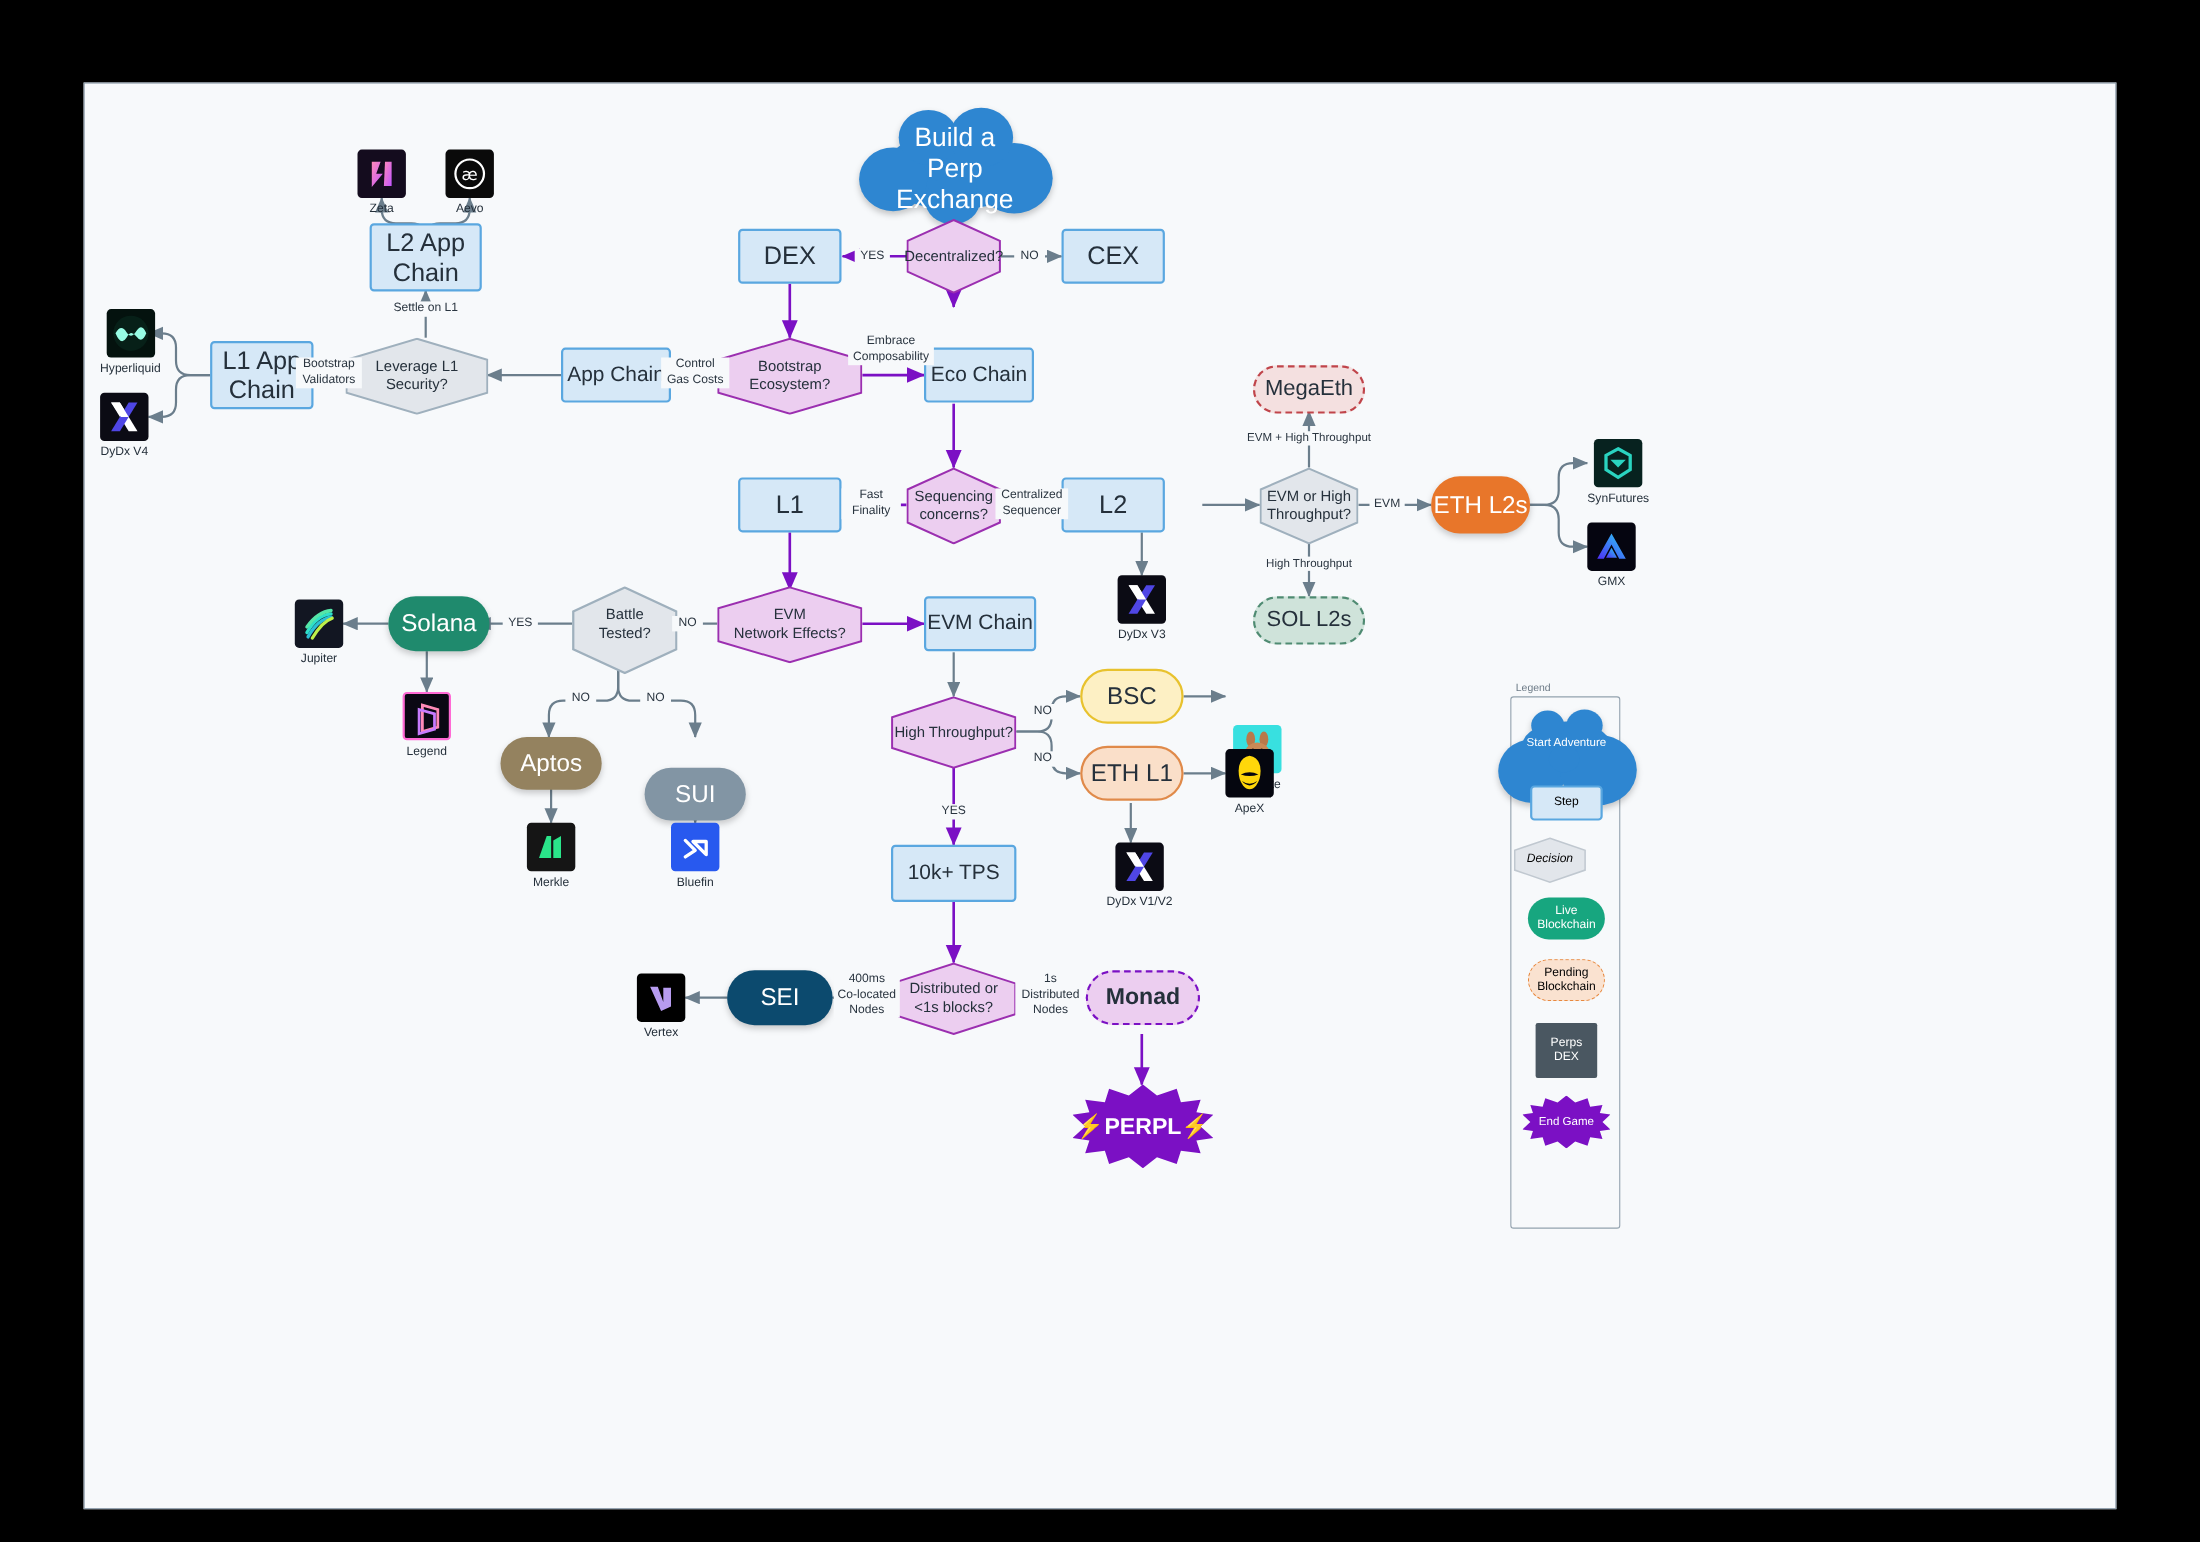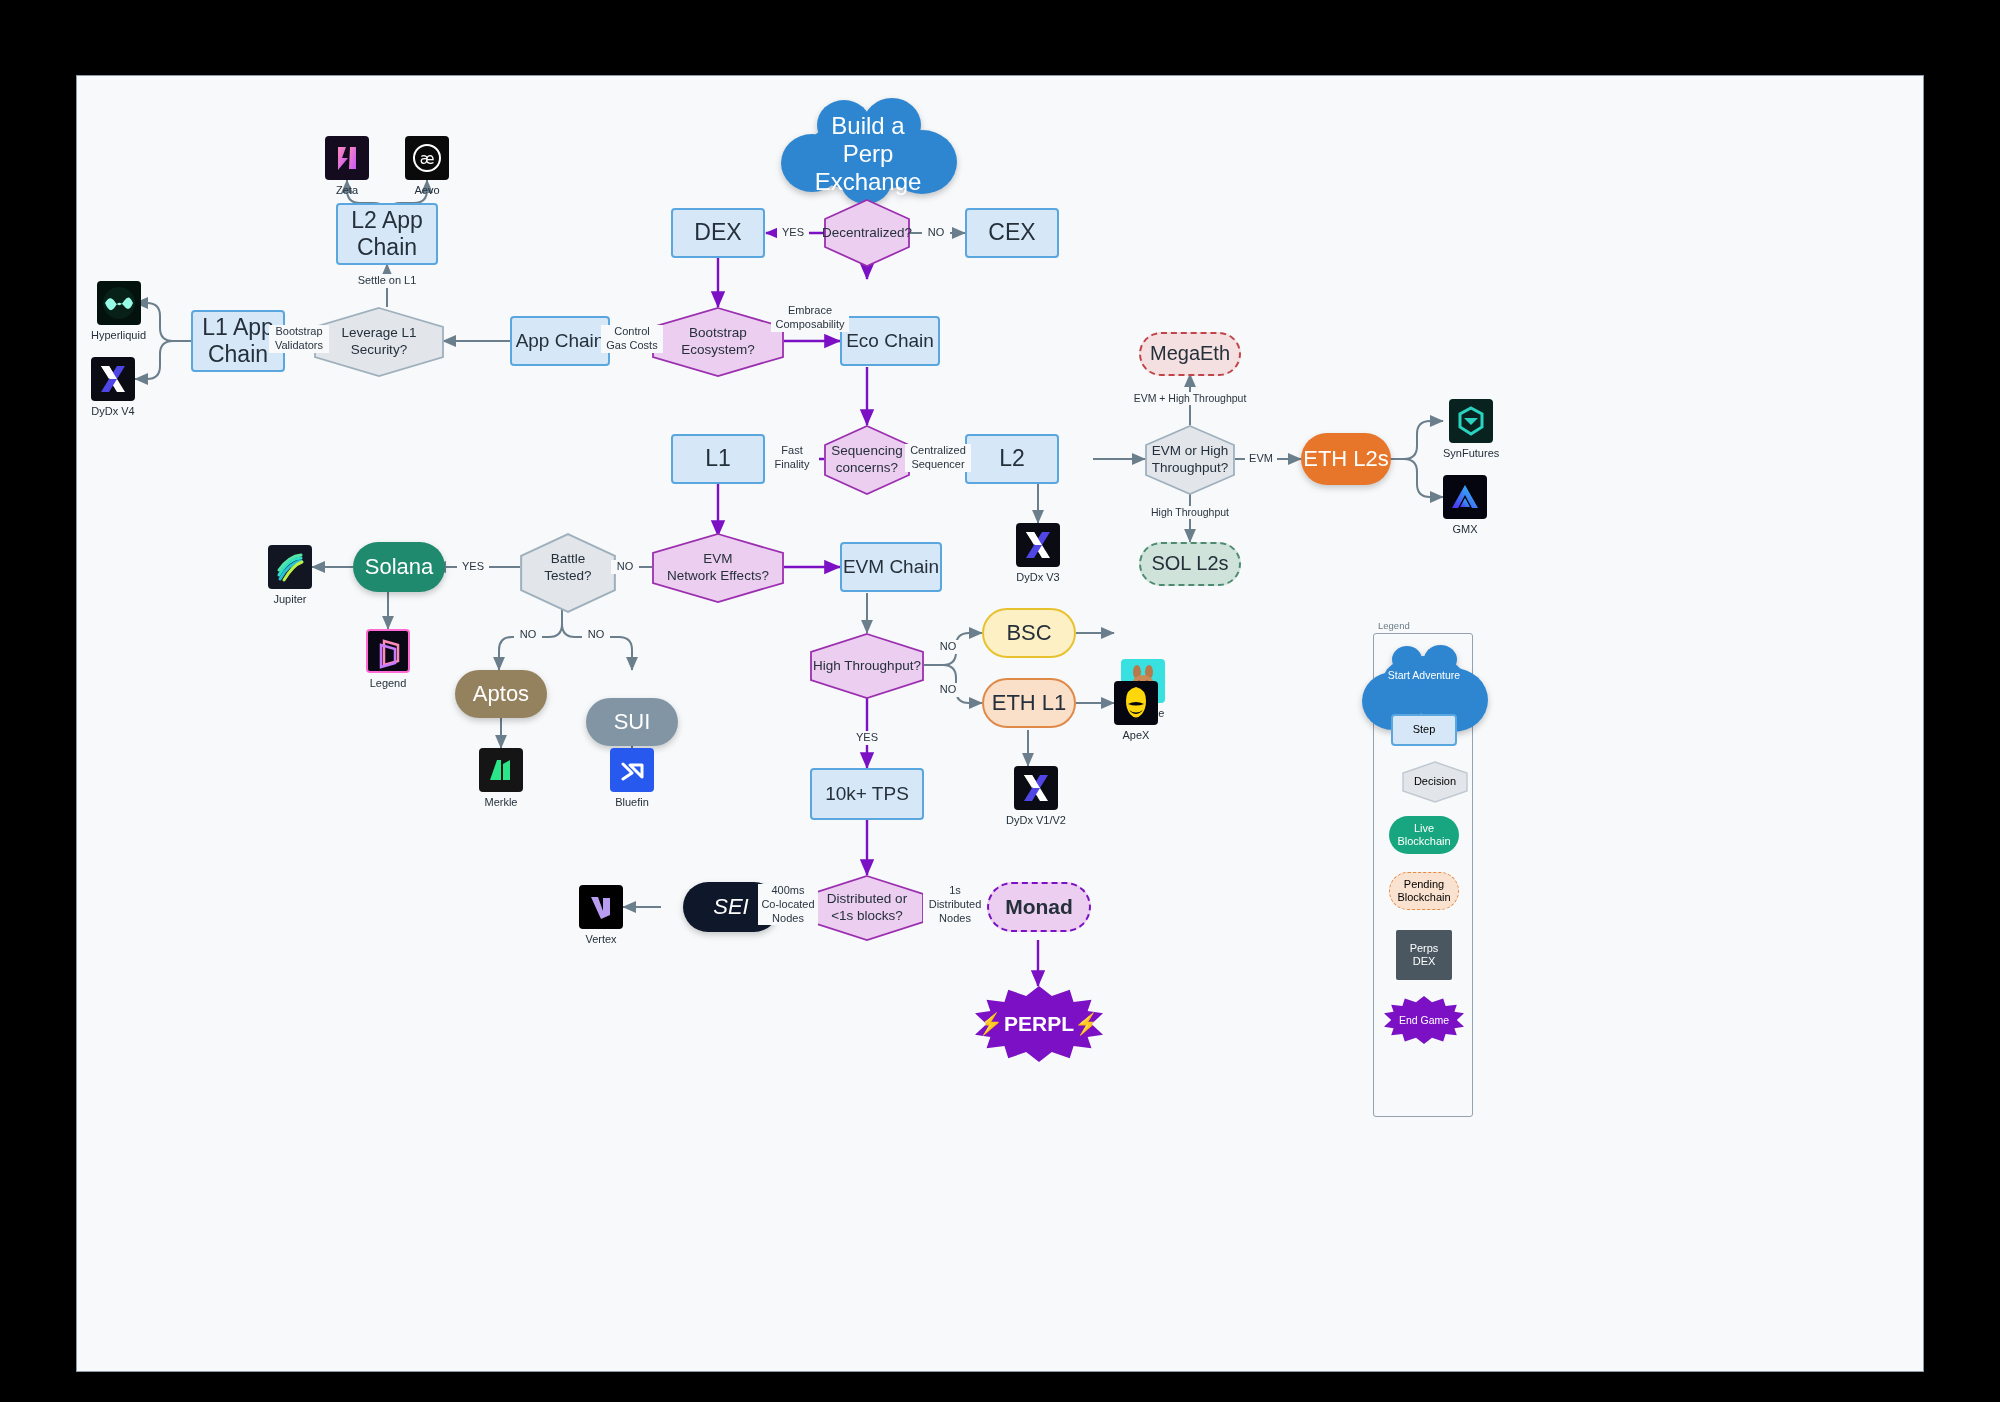--- a/index.html
+++ b/index.html
@@ -353,21 +353,21 @@
       </div>
 
       <div class="hexwrap" style="left:733px; top:799px; width:114px; height:66px;">
         <svg class="hexborder" viewBox="0 0 114 66" preserveAspectRatio="none">
           <polygon points="57,1 113,19 113,47 57,65 1,47 1,19" fill="#eccef0" stroke="#9b2fb0" stroke-width="1.8"></polygon>
         </svg>
         <div class="hexlabel">Distributed or
 &lt;1s blocks?</div>
       </div>
 
-      <div class="node pill-solid" style="left:606px; top:806px; width:96px; height:50px; background:#0f172a;font-style:italic;">
+      <div class="node pill-solid" style="left:584px; top:806px; width:96px; height:50px; background:#0c4a6e;">
         <span>SEI</span>
       </div>
 
       <div class="node pill-dashed" style="left:910px; top:806px; width:104px; height:50px; background:#eccef0; border:2px dashed #7b10c4; font-weight:bold; font-size:21px;">
         <span>Monad</span>
       </div>
 
       <div class="star" style="position:absolute; left:898px; top:910px; width:128px; height:76px; font-size:21px;">
         <span>⚡PERPL⚡</span>
       </div>
@@ -582,21 +582,21 @@
           <span class="bump" style="width:30px;height:27px;left:8px;top:-10px;"></span>
           <span class="bump" style="width:33px;height:29px;right:7px;top:-11px;"></span>
           <span class="bump" style="width:28px;height:24px;left:24px;bottom:-8px;"></span>
           <span class="ctxt">Start Adventure</span>
         </div>
 
         <div class="lg-item step" style="left:17px; top:80px; width:66px; height:32px; font-size:11px;">
           <span>Step</span>
         </div>
 
-        <div class="lg-item" style="left:28px; top:127px; width:66px; height:42px;">
+        <div class="lg-item" style="left:2px; top:127px; width:66px; height:42px;font-style:italic;">
           <svg viewBox="0 0 66 42" preserveAspectRatio="none" style="position:absolute;inset:0;">
             <polygon points="33,1 65,12 65,30 33,41 1,30 1,12" fill="#e2e6eb" stroke="#c0c8d0" stroke-width="1.4"></polygon>
           </svg>
           <span style="position:relative;z-index:2;">Decision</span>
         </div>
 
         <div class="lg-item" style="left:15px; top:182px; width:70px; height:38px; background:#17a67f; color:#fff; border-radius:999px;">
           <span>Live
 Blockchain</span>
         </div>

